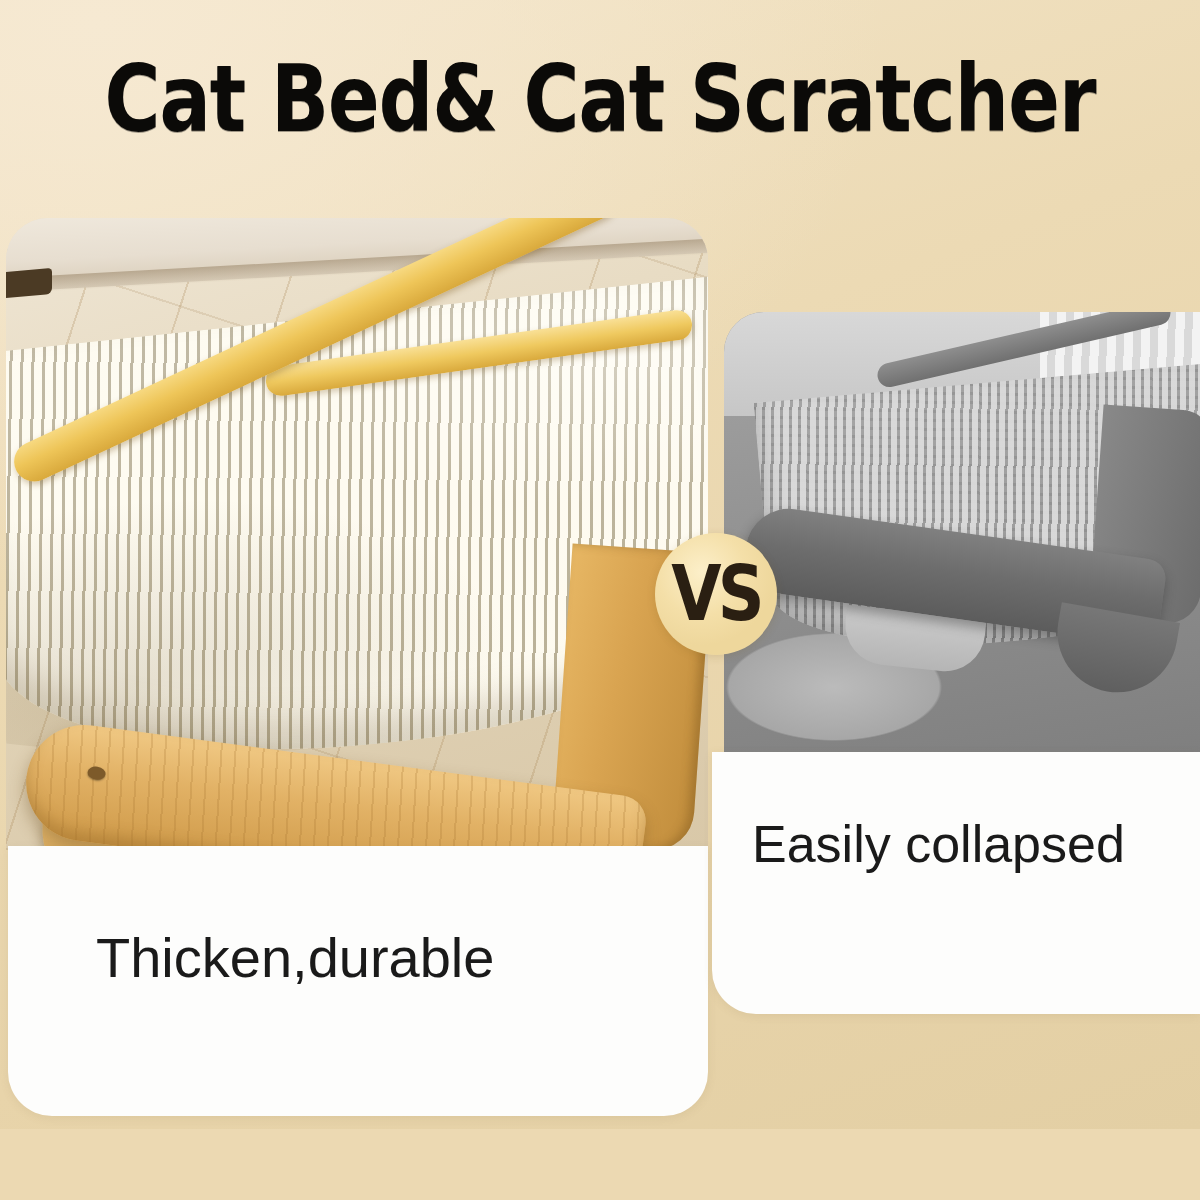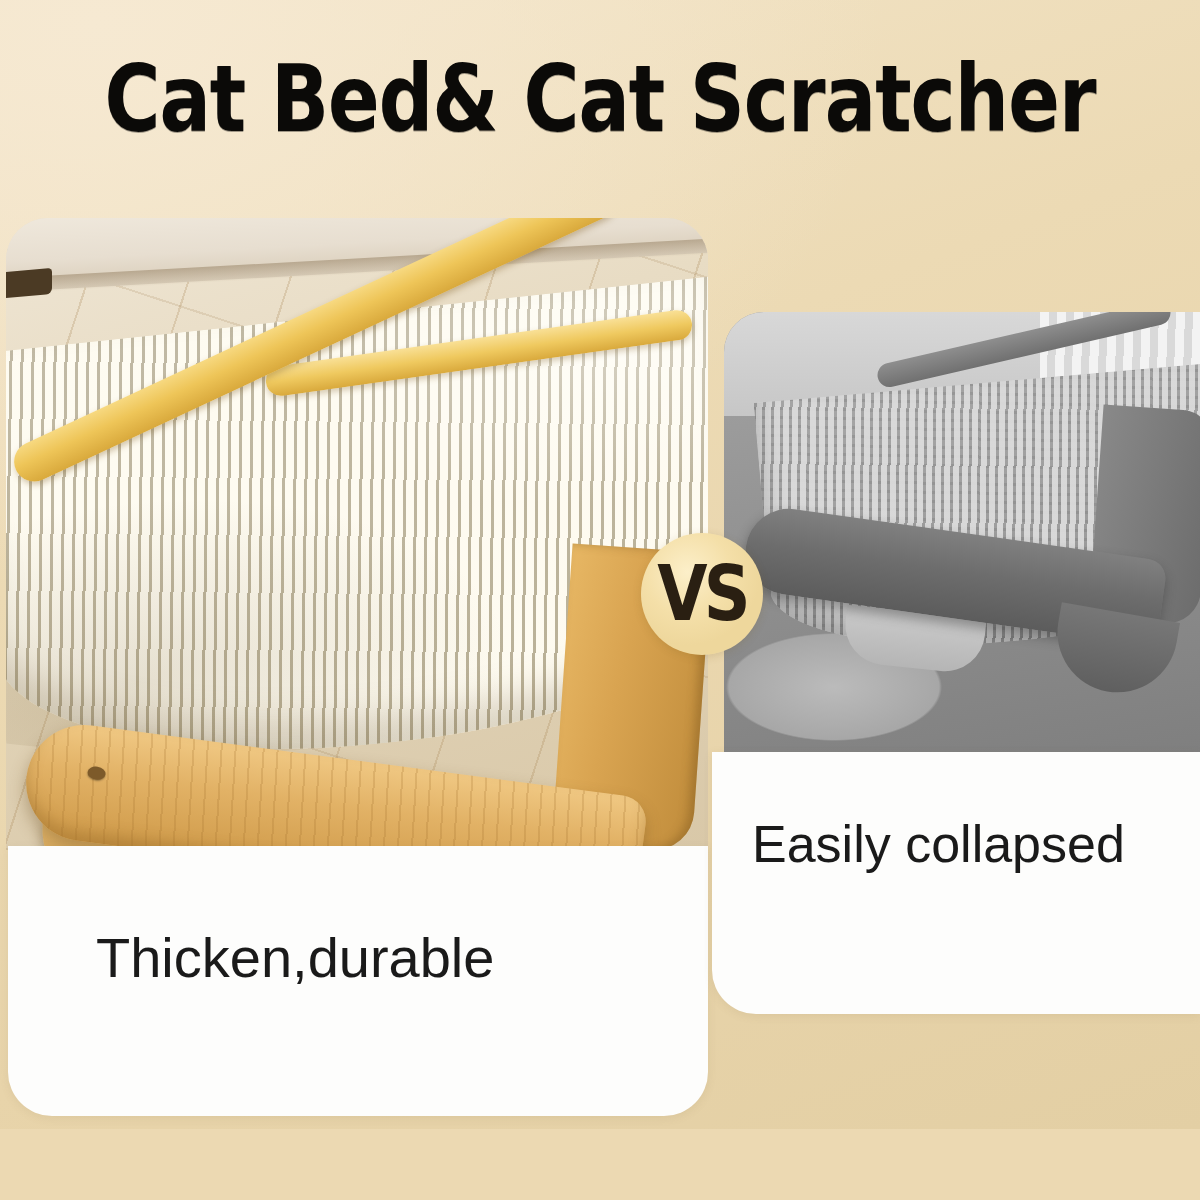--- a/index.html
+++ b/index.html
@@ -215,21 +215,21 @@
     border-radius:0 0 60px 60px;transform:rotate(10deg);
   }
   #right-foot2{
     position:absolute;left:120px;top:300px;width:140px;height:56px;
     background:linear-gradient(180deg,#c9cbcc,#b3b5b6);
     border-radius:0 0 40px 40px;transform:rotate(6deg);
   }
 
   
   #vs-badge{
-    position:absolute;left:641px;top:533px;width:122px;height:122px;
+    position:absolute;left:655px;top:533px;width:122px;height:122px;
     border-radius:50%;
     background:radial-gradient(60% 60% at 38% 32%, #fcefc9 0%, #f4dfa8 60%, #eed79c 100%);
     display:flex;align-items:center;justify-content:center;
     z-index:30;
     box-shadow:0 2px 8px rgba(120,92,36,.18);
   }
   #vs-text{
     font-family:"DejaVu Sans Condensed","Liberation Sans Narrow","Liberation Sans",sans-serif;
     font-weight:bold;font-size:76px;line-height:76px;
     color:#2a1f12;letter-spacing:-4px;

